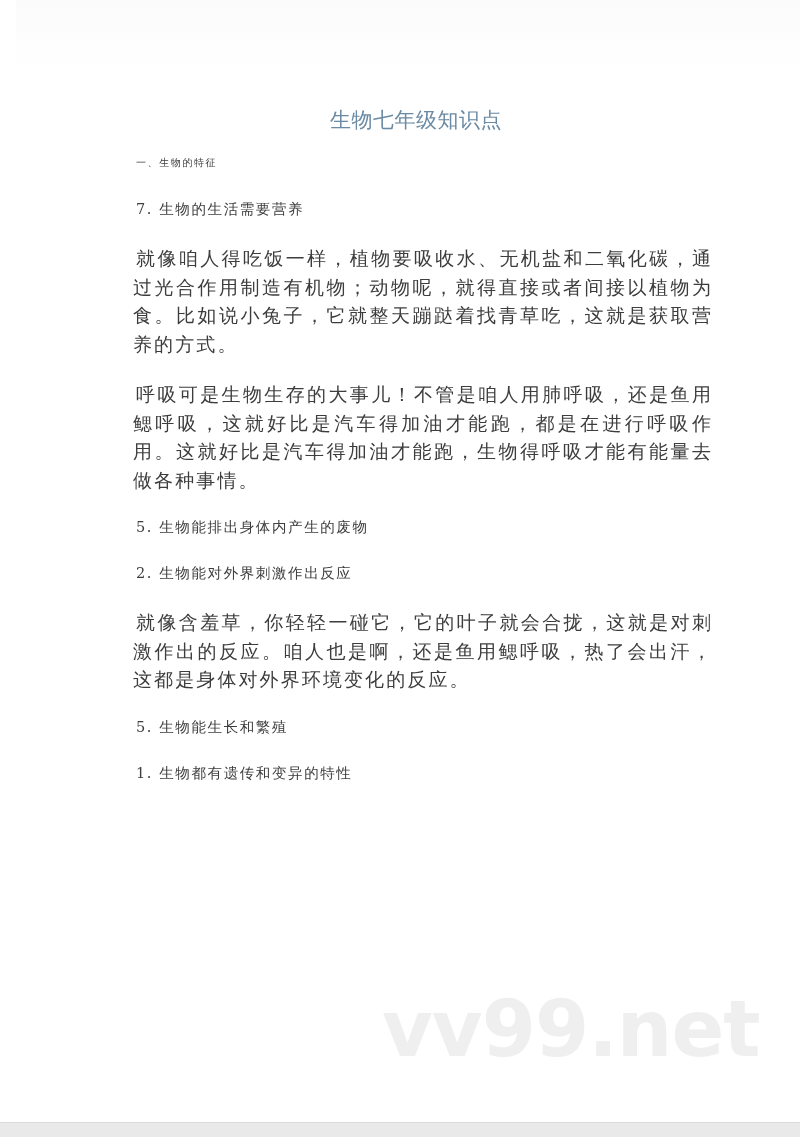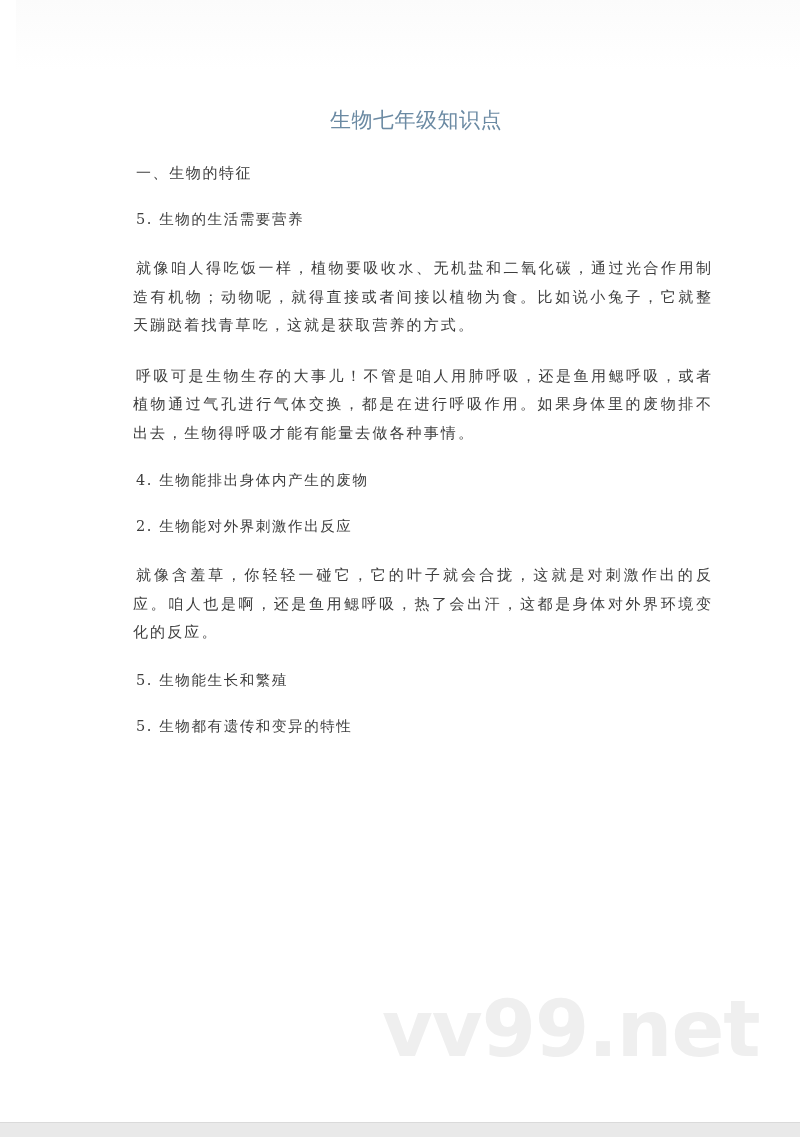--- a/index.html
+++ b/index.html
@@ -50,35 +50,35 @@
       color: #6b8aa3;
       letter-spacing: 0.5px;
     }
     .content {
       position: absolute;
       left: 117px;
       top: 150px;
       width: 580px;
     }
     .section-heading {
-      font-size: 15px;
+      font-size: 10px;
       line-height: 22px;
       letter-spacing: 1.6px;
-      margin: 12px 0 24px 3px;
+      margin: 2px 0 24px 3px;
       color: #3d3d3d;
     }
     .item-heading {
       font-size: 14.5px;
       line-height: 22px;
       letter-spacing: 1.6px;
       margin: 0 0 24px 3px;
       color: #3d3d3d;
     }
     .paragraph {
-      font-size: 15px;
+      font-size: 19px;
       line-height: 28.5px;
       letter-spacing: 2.1px;
       text-indent: 3px;
       margin: 0 0 22px 0;
       color: #3d3d3d;
       text-align: justify;
     }
     .watermark {
       position: absolute;
       left: 366px;
@@ -95,31 +95,31 @@
 <body>
 
 <div class="page">
   <div class="top-band"></div>
 
   <div class="title">生物七年级知识点</div>
 
   <div class="content">
     <div class="section-heading">一、生物的特征</div>
 
-    <div class="item-heading">5. 生物的生活需要营养</div>
+    <div class="item-heading">7. 生物的生活需要营养</div>
     <p class="paragraph">就像咱人得吃饭一样，植物要吸收水、无机盐和二氧化碳，通过光合作用制造有机物；动物呢，就得直接或者间接以植物为食。比如说小兔子，它就整天蹦跶着找青草吃，这就是获取营养的方式。</p>
 
-    <p class="paragraph">呼吸可是生物生存的大事儿！不管是咱人用肺呼吸，还是鱼用鳃呼吸，或者植物通过气孔进行气体交换，都是在进行呼吸作用。如果身体里的废物排不出去，生物得呼吸才能有能量去做各种事情。</p>
+    <p class="paragraph">呼吸可是生物生存的大事儿！不管是咱人用肺呼吸，还是鱼用鳃呼吸，这就好比是汽车得加油才能跑，都是在进行呼吸作用。这就好比是汽车得加油才能跑，生物得呼吸才能有能量去做各种事情。</p>
 
-    <div class="item-heading">4. 生物能排出身体内产生的废物</div>
+    <div class="item-heading">5. 生物能排出身体内产生的废物</div>
 
     <div class="item-heading">2. 生物能对外界刺激作出反应</div>
     <p class="paragraph">就像含羞草，你轻轻一碰它，它的叶子就会合拢，这就是对刺激作出的反应。咱人也是啊，还是鱼用鳃呼吸，热了会出汗，这都是身体对外界环境变化的反应。</p>
 
     <div class="item-heading">5. 生物能生长和繁殖</div>
 
-    <div class="item-heading">5. 生物都有遗传和变异的特性</div>
+    <div class="item-heading">1. 生物都有遗传和变异的特性</div>
   </div>
 
   <div class="watermark">vv99.net</div>
 </div>
 
 <div class="bottom-band"></div>
 
 </body></html>

